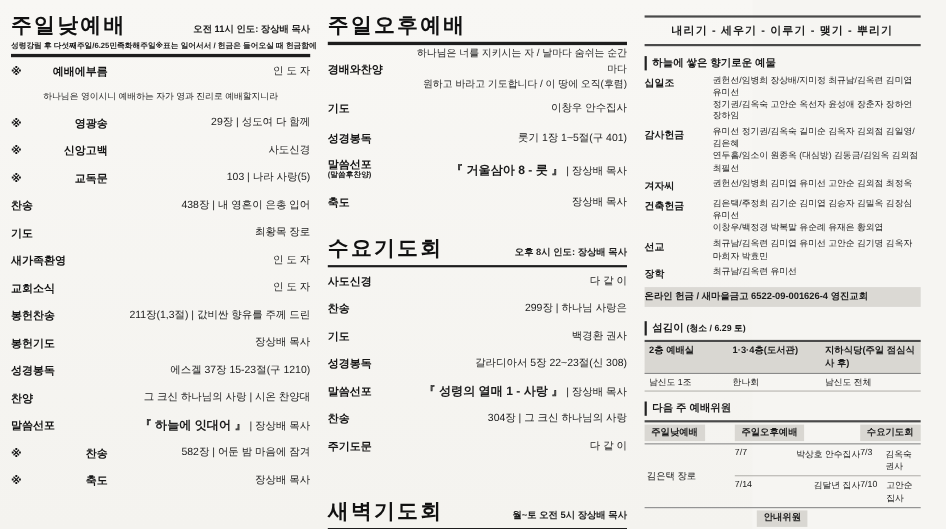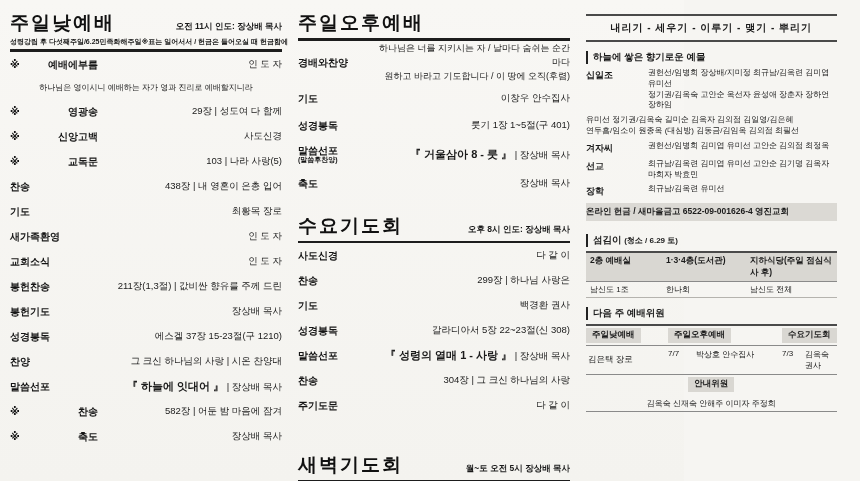--- a/index.html
+++ b/index.html
@@ -62,21 +62,21 @@
   .nw { border-top:2px solid #4a4a4a; font-size:8px; }
   .chip { background:#d9d7d2; font-weight:800; font-size:8.5px; padding:1px 6px 2px;
           display:inline-block; white-space:nowrap; }
   .nw-hrow { display:flex; padding:2px 0 2px; border-bottom:1px solid #8a8a8a; }
   .nc1 { width:82px; } .nc2 { width:114px; } .nc3 { flex:1; }
   .nw-body { display:flex; border-bottom:1px solid #8a8a8a; }
   .nw-day { width:82px; display:flex; align-items:center; padding-left:2px; font-size:8.5px; }
   .nw-sub { flex:1; }
   .nw-line { display:flex; padding:3px 0; }
   .nw-line + .nw-line { border-top:1px solid #b5b3ae; }
-  .pair { display:flex; gap:8px; }
+  .pair { display:flex; gap:8px;justify-content:space-between; }
   .pair .d { width:20px; }
   .nw-foot { display:flex; align-items:center; gap:6px; padding:2px 0; border-bottom:1px solid #8a8a8a;flex-direction:column; } .gap16 { height:16px; }
 </style>
 </head>
 <body>
 
 <div class="page">
 
   <div class="col col-left">
     <div class="sec-head">
@@ -246,28 +246,36 @@
     <div class="rh">하늘에 쌓은 향기로운 예물</div>
 
     <div class="off-row">
       <span class="off-label">십일조</span>
       <span class="off-lines">
         <span>권헌선/임병희 장상배/지미정 최규남/김옥련 김미엽 유미선</span><br>
         <span>정기권/김옥숙 고안순 옥선자 윤성애 장춘자 장하언 장하임</span>
       </span>
     </div>
     <div class="off-row">
+      <span class="off-label">감사헌금</span>
       <span class="off-lines">
         <span>유미선 정기권/김옥숙 길미순 김옥자 김외점 김일영/김은혜</span><br>
         <span>연두흠/임소이 원종옥 (대심방) 김동금/김임옥 김외점 최필선</span>
       </span>
     </div>
     <div class="off-row">
       <span class="off-label">겨자씨</span>
       <span class="off-lines">권헌선/임병희 김미엽 유미선 고안순 김외점 최정옥</span>
+    </div>
+    <div class="off-row">
+      <span class="off-label">건축헌금</span>
+      <span class="off-lines">
+        <span>김은택/주정희 김기순 김미엽 김승자 김밀옥 김장심 유미선</span><br>
+        <span>이창우/백정경 박복말 유순례 유재은 황외엽</span>
+      </span>
     </div>
     <div class="off-row">
       <span class="off-label">선교</span>
       <span class="off-lines">최규남/김옥련 김미엽 유미선 고안순 김기명 김옥자 마희자 박효민</span>
     </div>
     <div class="off-row">
       <span class="off-label">장학</span>
       <span class="off-lines">최규남/김옥련 유미선</span>
     </div>
 
@@ -303,20 +311,30 @@
           <div class="nw-line">
             <div class="nc2 pair">
               <span class="d">7/7</span>
               <span>박상호 안수집사</span>
             </div>
             <div class="nc3 pair">
               <span class="d">7/3</span>
               <span>김옥숙 권사</span>
             </div>
           </div>
+          <div class="nw-line">
+            <div class="nc2 pair">
+              <span class="d">7/14</span>
+              <span>김달년 집사</span>
+            </div>
+            <div class="nc3 pair">
+              <span class="d">7/10</span>
+              <span>고안순 집사</span>
+            </div>
+          </div>
         </div>
       </div>
       <div class="nw-foot">
         <span class="chip">안내위원</span>
         <span>김옥숙 신재숙 안해주 이미자 주정희</span>
       </div>
 
     </div>
 
   </div>

